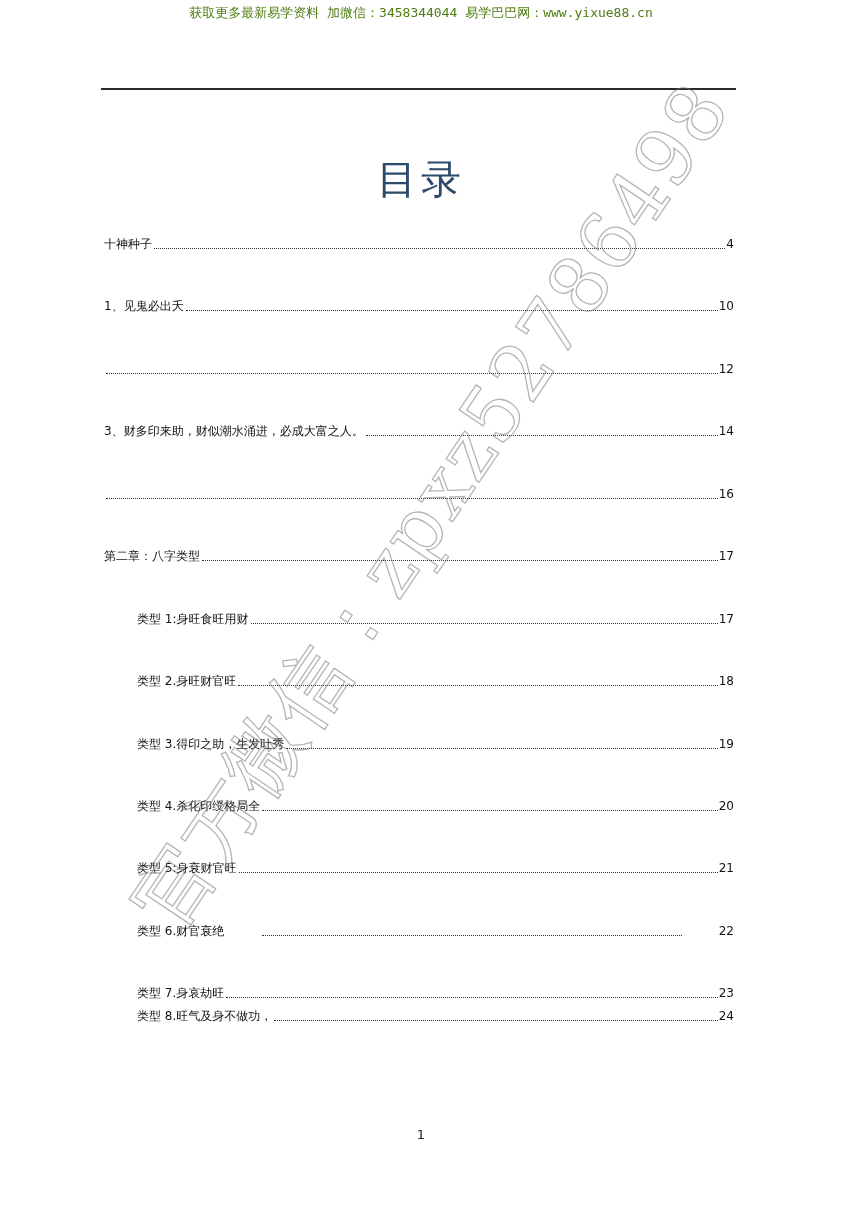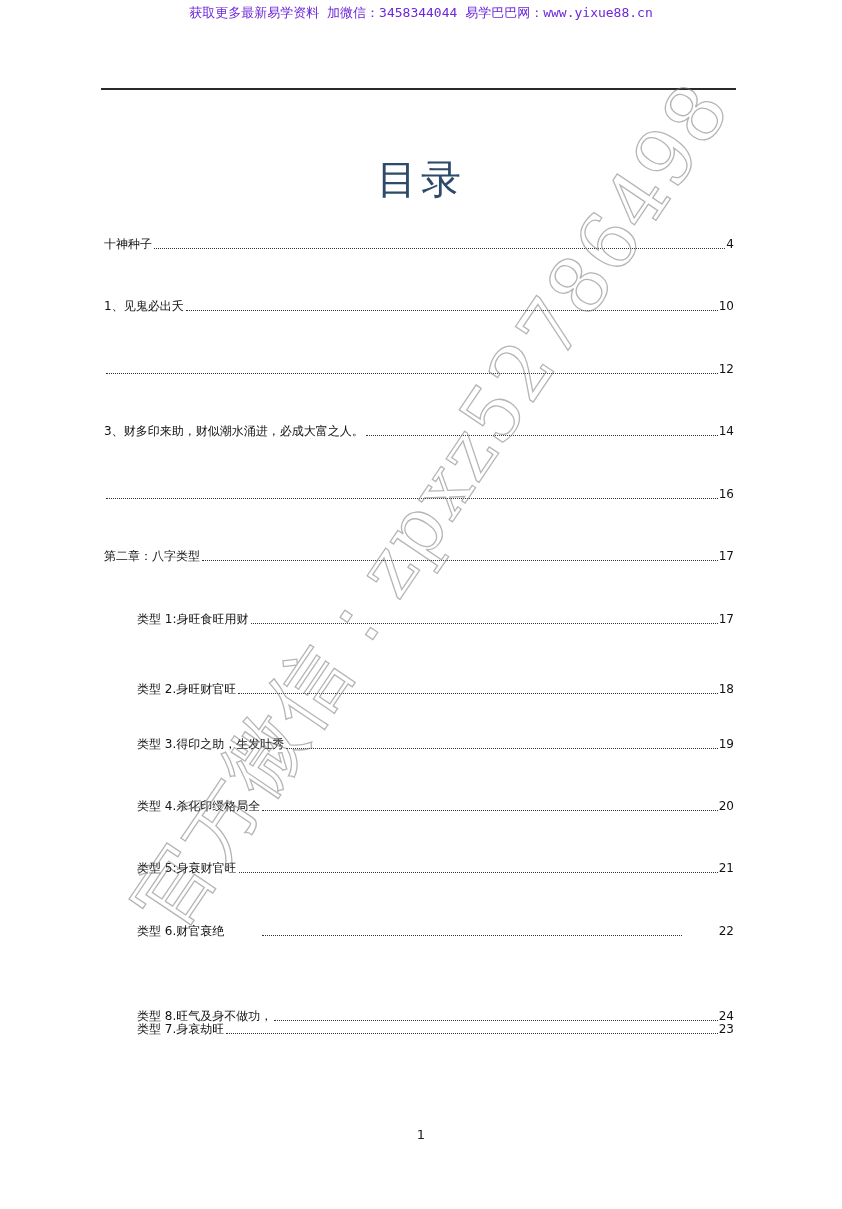--- a/index.html
+++ b/index.html
@@ -16,21 +16,21 @@
       color: #111111;
     }
     .top-banner {
       position: absolute;
       top: 4px;
       left: 0;
       width: 842px;
       text-align: center;
       font-family: "DejaVu Sans Mono", "Liberation Mono", monospace;
       font-size: 13px;
-      color: #6d28d9;
+      color: #4d7c0f;
       letter-spacing: 0px;
     }
     .header-rule {
       position: absolute;
       top: 88px;
       left: 101px;
       width: 635px;
       height: 2px;
       background: #2a2a2a;
     }
@@ -142,21 +142,21 @@
   <li class="toc-entry level-1" style="top:312px;width:630px;">
     <span class="toc-label">第二章：八字类型</span>
     <span class="toc-leader"></span>
     <span class="toc-page">17</span>
   </li>
   <li class="toc-entry level-2" style="top:375px;width:597px;">
     <span class="toc-label">类型 1:身旺食旺用财</span>
     <span class="toc-leader"></span>
     <span class="toc-page">17</span>
   </li>
-  <li class="toc-entry level-2" style="top:437px;width:597px;margin-top:8px;">
+  <li class="toc-entry level-2" style="top:437px;width:597px;">
     <span class="toc-label">类型 2.身旺财官旺</span>
     <span class="toc-leader"></span>
     <span class="toc-page">18</span>
   </li>
   <li class="toc-entry level-2" style="top:500px;width:597px;">
     <span class="toc-label">类型 3.得印之助，生发吐秀</span>
     <span class="toc-leader"></span>
     <span class="toc-page">19</span>
   </li>
   <li class="toc-entry level-2" style="top:562px;width:597px;">
@@ -167,21 +167,21 @@
   <li class="toc-entry level-2" style="top:624px;width:597px;">
     <span class="toc-label">类型 5:身衰财官旺</span>
     <span class="toc-leader"></span>
     <span class="toc-page">21</span>
   </li>
   <li class="toc-entry level-2" style="top:687px;width:597px;gap:36px;">
     <span class="toc-label">类型 6.财官衰绝</span>
     <span class="toc-leader"></span>
     <span class="toc-page">22</span>
   </li>
-  <li class="toc-entry level-2" style="top:749px;width:597px;margin-top:36px;">
+  <li class="toc-entry level-2" style="top:749px;width:597px;">
     <span class="toc-label">类型 7.身哀劫旺</span>
     <span class="toc-leader"></span>
     <span class="toc-page">23</span>
   </li>
   <li class="toc-entry level-2" style="top:772px;width:597px;">
     <span class="toc-label">类型 8.旺气及身不做功，</span>
     <span class="toc-leader"></span>
     <span class="toc-page">24</span>
   </li>
 </ul>

